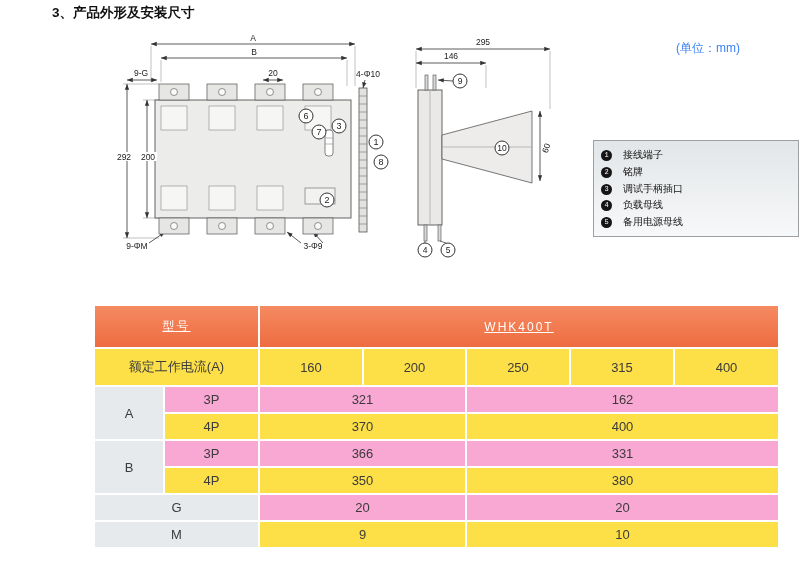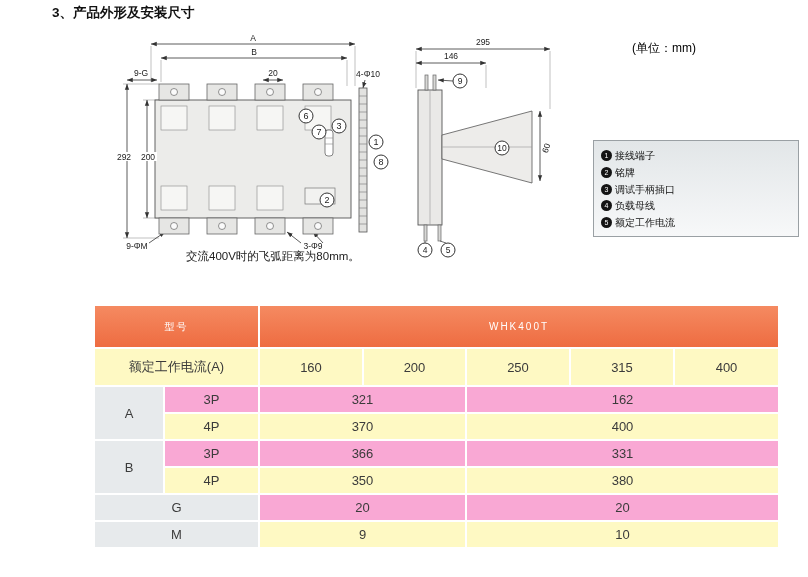--- a/index.html
+++ b/index.html
@@ -1,45 +1,45 @@
 <!DOCTYPE html>
 <html><head>
 <meta charset="utf-8">
 <style>
   html,body{margin:0;padding:0;background:#fff;}
   #page{position:relative;width:808px;height:577px;background:#ffffff;overflow:hidden;
         font-family:"Liberation Sans","DejaVu Sans",sans-serif;color:#222;margin-left:28px;}
   .title{position:absolute;left:24px;top:4px;font-size:13.5px;font-weight:bold;color:#111;}
-  .unit-note{position:absolute;left:604px;top:40px;font-size:12px;color:#000000;}
+  .unit-note{position:absolute;left:648px;top:40px;font-size:12px;color:#3b82f6;}
   .arc-note{position:absolute;left:158px;top:249px;font-size:11.5px;color:#222;}
 
   svg text{font-family:inherit;fill:#222;}
   .fv{position:absolute;left:85px;top:30px;}
   .sv{position:absolute;left:370px;top:35px;}
 
   
   .legend{position:absolute;left:565px;top:140px;width:206px;height:97px;box-sizing:border-box;
           border:1px solid #9aa0a4;background:linear-gradient(180deg,#e2e6e8,#f7f8f9);
           padding:7px 6px 6px 7px;display:flex;gap:4px;}
   .lg-col{display:flex;flex-direction:column;justify-content:space-between;}
   .lg-col.left{width:84px;}
   .lg-col.right{flex:1;}
-  .lg-item{display:flex;align-items:center;gap:3px;font-size:10px;line-height:15px;white-space:nowrap;color:#111;}
+  .lg-item{display:flex;align-items:center;gap:11px;font-size:10px;line-height:15px;white-space:nowrap;color:#111;font-family:Liberation Mono, monospace;}
   .lg-num{flex:0 0 auto;width:11px;height:11px;border-radius:50%;background:#141414;color:#fff;
           font-size:7px;display:inline-flex;align-items:center;justify-content:center;}
 
   
   .dim-table{position:absolute;left:65px;top:304px;width:685px;border-collapse:collapse;
              table-layout:fixed;font-size:13px;color:#3b3b3b;}
   .dim-table td{border:2px solid #ffffff;text-align:center;padding:0;overflow:hidden;}
-  tr.hdr td{background:linear-gradient(180deg,#f58a61,#ee6c41);color:#fff;font-size:10px;
-            height:41px;letter-spacing:2px;}
+  tr.hdr td{background:linear-gradient(180deg,#f58a61,#ee6c41);color:#fff;font-size:12px;
+            height:41px;letter-spacing:2px;text-decoration:underline;}
   tr.cur td{height:36px;}
   tr.datarow td{height:25px;}
-  .bg-d{background:#fef9c3;}
+  .bg-d{background:#fde047;}
   .bg-l{background:#f9a8d4;}
   .grp{background:#e7eaec;}
   .lbl-left{text-align:left;padding-left:9px;}
 </style>
 </head>
 <body>
 
 <div id="page">
 
   <div class="title">3、产品外形及安装尺寸</div>
@@ -256,26 +256,25 @@
       <div class="lg-item">
           <span class="lg-num">3</span>
           <span>调试手柄插口</span>
         </div>
       <div class="lg-item">
           <span class="lg-num">4</span>
           <span>负载母线</span>
         </div>
       <div class="lg-item">
           <span class="lg-num">5</span>
-          <span>额定工作电流</span>
+          <span>备用电源母线</span>
         </div>
     </div>
   </div>
 
-  <div class="arc-note">交流400V时的飞弧距离为80mm。</div>
 
   <table class="dim-table">
     <colgroup>
       <col style="width:70px">
         <col style="width:95px">
         <col style="width:104px">
         <col style="width:103px">
       <col style="width:104px">
         <col style="width:104px">
         <col style="width:105px">

